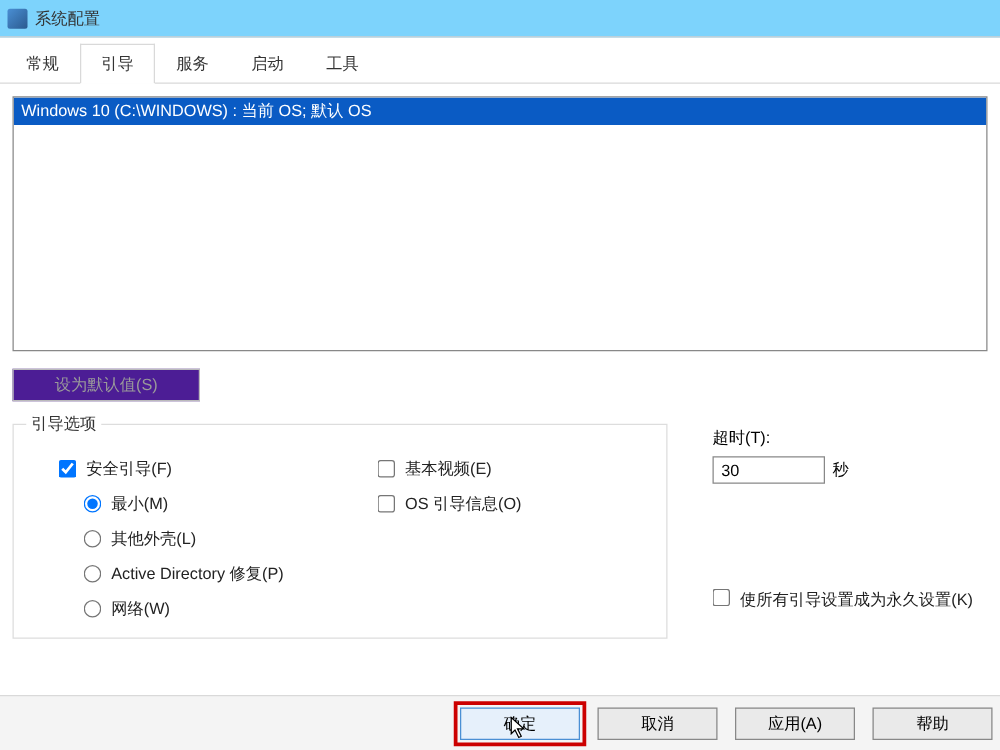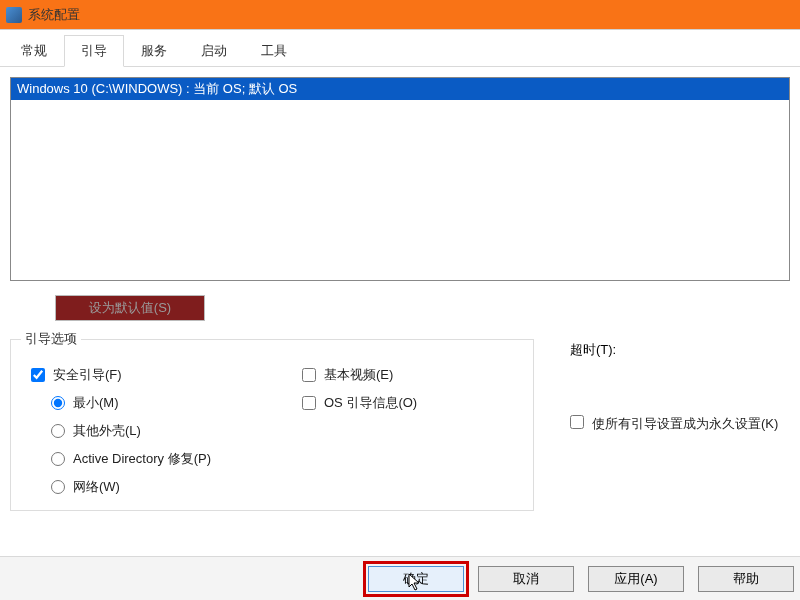--- a/index.html
+++ b/index.html
@@ -1,50 +1,50 @@
 <!DOCTYPE html>
 <html><head>
 <meta charset="utf-8">
 <style>
 * { box-sizing: border-box; margin: 0; padding: 0; font-family: "Microsoft YaHei", "Segoe UI", sans-serif; font-size: 13px; }
 body { background: #fff; width: 800px; height: 600px; overflow: hidden; position: relative; }
 
-.titlebar { height: 30px; display: flex; align-items: center; padding: 0 6px; border-bottom: 1px solid #d0d0d0; background: #f97316; }
+.titlebar { height: 30px; display: flex; align-items: center; padding: 0 6px; border-bottom: 1px solid #d0d0d0; background: #7dd3fc; }
 .titlebar .icon { width: 16px; height: 16px; background: linear-gradient(135deg,#4a8fd4,#2b5a8f); border-radius: 2px; margin-right: 6px; }
 .titlebar .title { color: #333; }
 
 .tabs { display: flex; margin-top: 4px; padding: 0 4px; border-bottom: 1px solid #d9d9d9; }
 .tab { padding: 6px 16px; color: #333; cursor: pointer; border: 1px solid transparent; border-bottom: none; position: relative; top: 1px; }
 .tab.active { background: #fff; border-color: #d9d9d9; border-bottom: 1px solid #fff; }
 
 .content { padding: 10px; }
 
 .oslist { border: 1px solid #888; height: 204px; background: #fff; overflow: hidden; }
 .oslist-item { background: #0a5bc4; color: #fff; padding: 2px 6px; }
 
 .btnrow { display: flex; gap: 20px; margin-top: 14px; }
 .btn { border: 1px solid #888; background: #f0f0f0; height: 26px; min-width: 150px; display: flex; align-items: center; justify-content: center; cursor: pointer; }
-.btn.disabled { color: #9a9a9a; background: #7f1d1d; border-color: #bbb; cursor: default; margin-left: 45px; }
+.btn.disabled { color: #9a9a9a; background: #4c1d95; border-color: #bbb; cursor: default; }
 
 .lower { display: flex; margin-top: 18px; gap: 36px; }
-.fieldset { border: 1px solid #ddd; padding: 10px 14px 14px; position: relative; flex: 1; }
+.fieldset { border: 1px solid #ddd; padding: 10px 30px 14px; position: relative; flex: 1; }
 .fieldset .legend { position: absolute; top: -10px; left: 10px; background: #fff; padding: 0 4px; color: #333; }
 
 .optcols { display: flex; gap: 54px; margin-top: 6px; }
 .col1 { padding-left: 6px; flex: 1; }
 .col2 { flex: 1; }
 .checkbox-row, .radio-row { display: flex; align-items: center; margin-top: 10px; gap: 4px; }
 .radio-group { margin-left: 20px; margin-top: 4px; }
 input[type=checkbox], input[type=radio] { width: 14px; height: 14px; margin-right: 4px; }
 label { color: #222; }
 
 .right-pane { width: 220px; padding-top: 2px; }
 .timeout-row { display: flex; align-items: center; gap: 6px; margin-top: 6px; }
 .timeout-row input { width: 90px; border: 1px solid #888; padding: 2px 6px; height: 22px; }
-.perm-row { margin-top: 56px; display: flex; align-items: flex-start; gap: 4px; }
+.perm-row { margin-top: 84px; display: flex; align-items: flex-start; gap: 4px; }
 
 .footer { position: absolute; left: 0; right: 0; bottom: 0; height: 44px; border-top: 1px solid #d9d9d9; background: #f4f4f4; display: flex; align-items: center; justify-content: flex-end; gap: 14px; padding-right: 6px; }
 .footer .fbtn { border: 1px solid #888; background: #eaeaea; height: 26px; width: 96px; display: flex; align-items: center; justify-content: center; cursor: pointer; }
 .footer .fbtn.primary { background: #e6f0fb; border: 1px solid #4a8fd4; outline: 3px solid #c00; outline-offset: 2px; }
 
 .cursor { position: absolute; left: 408px; bottom: 9px; width: 14px; height: 18px; pointer-events: none; }
 </style>
 </head>
 <body>
 
@@ -109,20 +109,24 @@
           <div class="checkbox-row">
             <input type="checkbox" style="">
             <label>OS 引导信息(O)</label>
           </div>
         </div>
       </div>
     </div>
 
     <div class="right-pane">
       <div>超时(T):</div>
+      <div class="timeout-row">
+        <input type="text" value="30" style="">
+        <span>秒</span>
+      </div>
       <div class="perm-row">
         <input type="checkbox" style="">
         <label>使所有引导设置成为永久设置(K)</label>
       </div>
     </div>
   </div>
 
 </div>
 
 <div class="footer">

